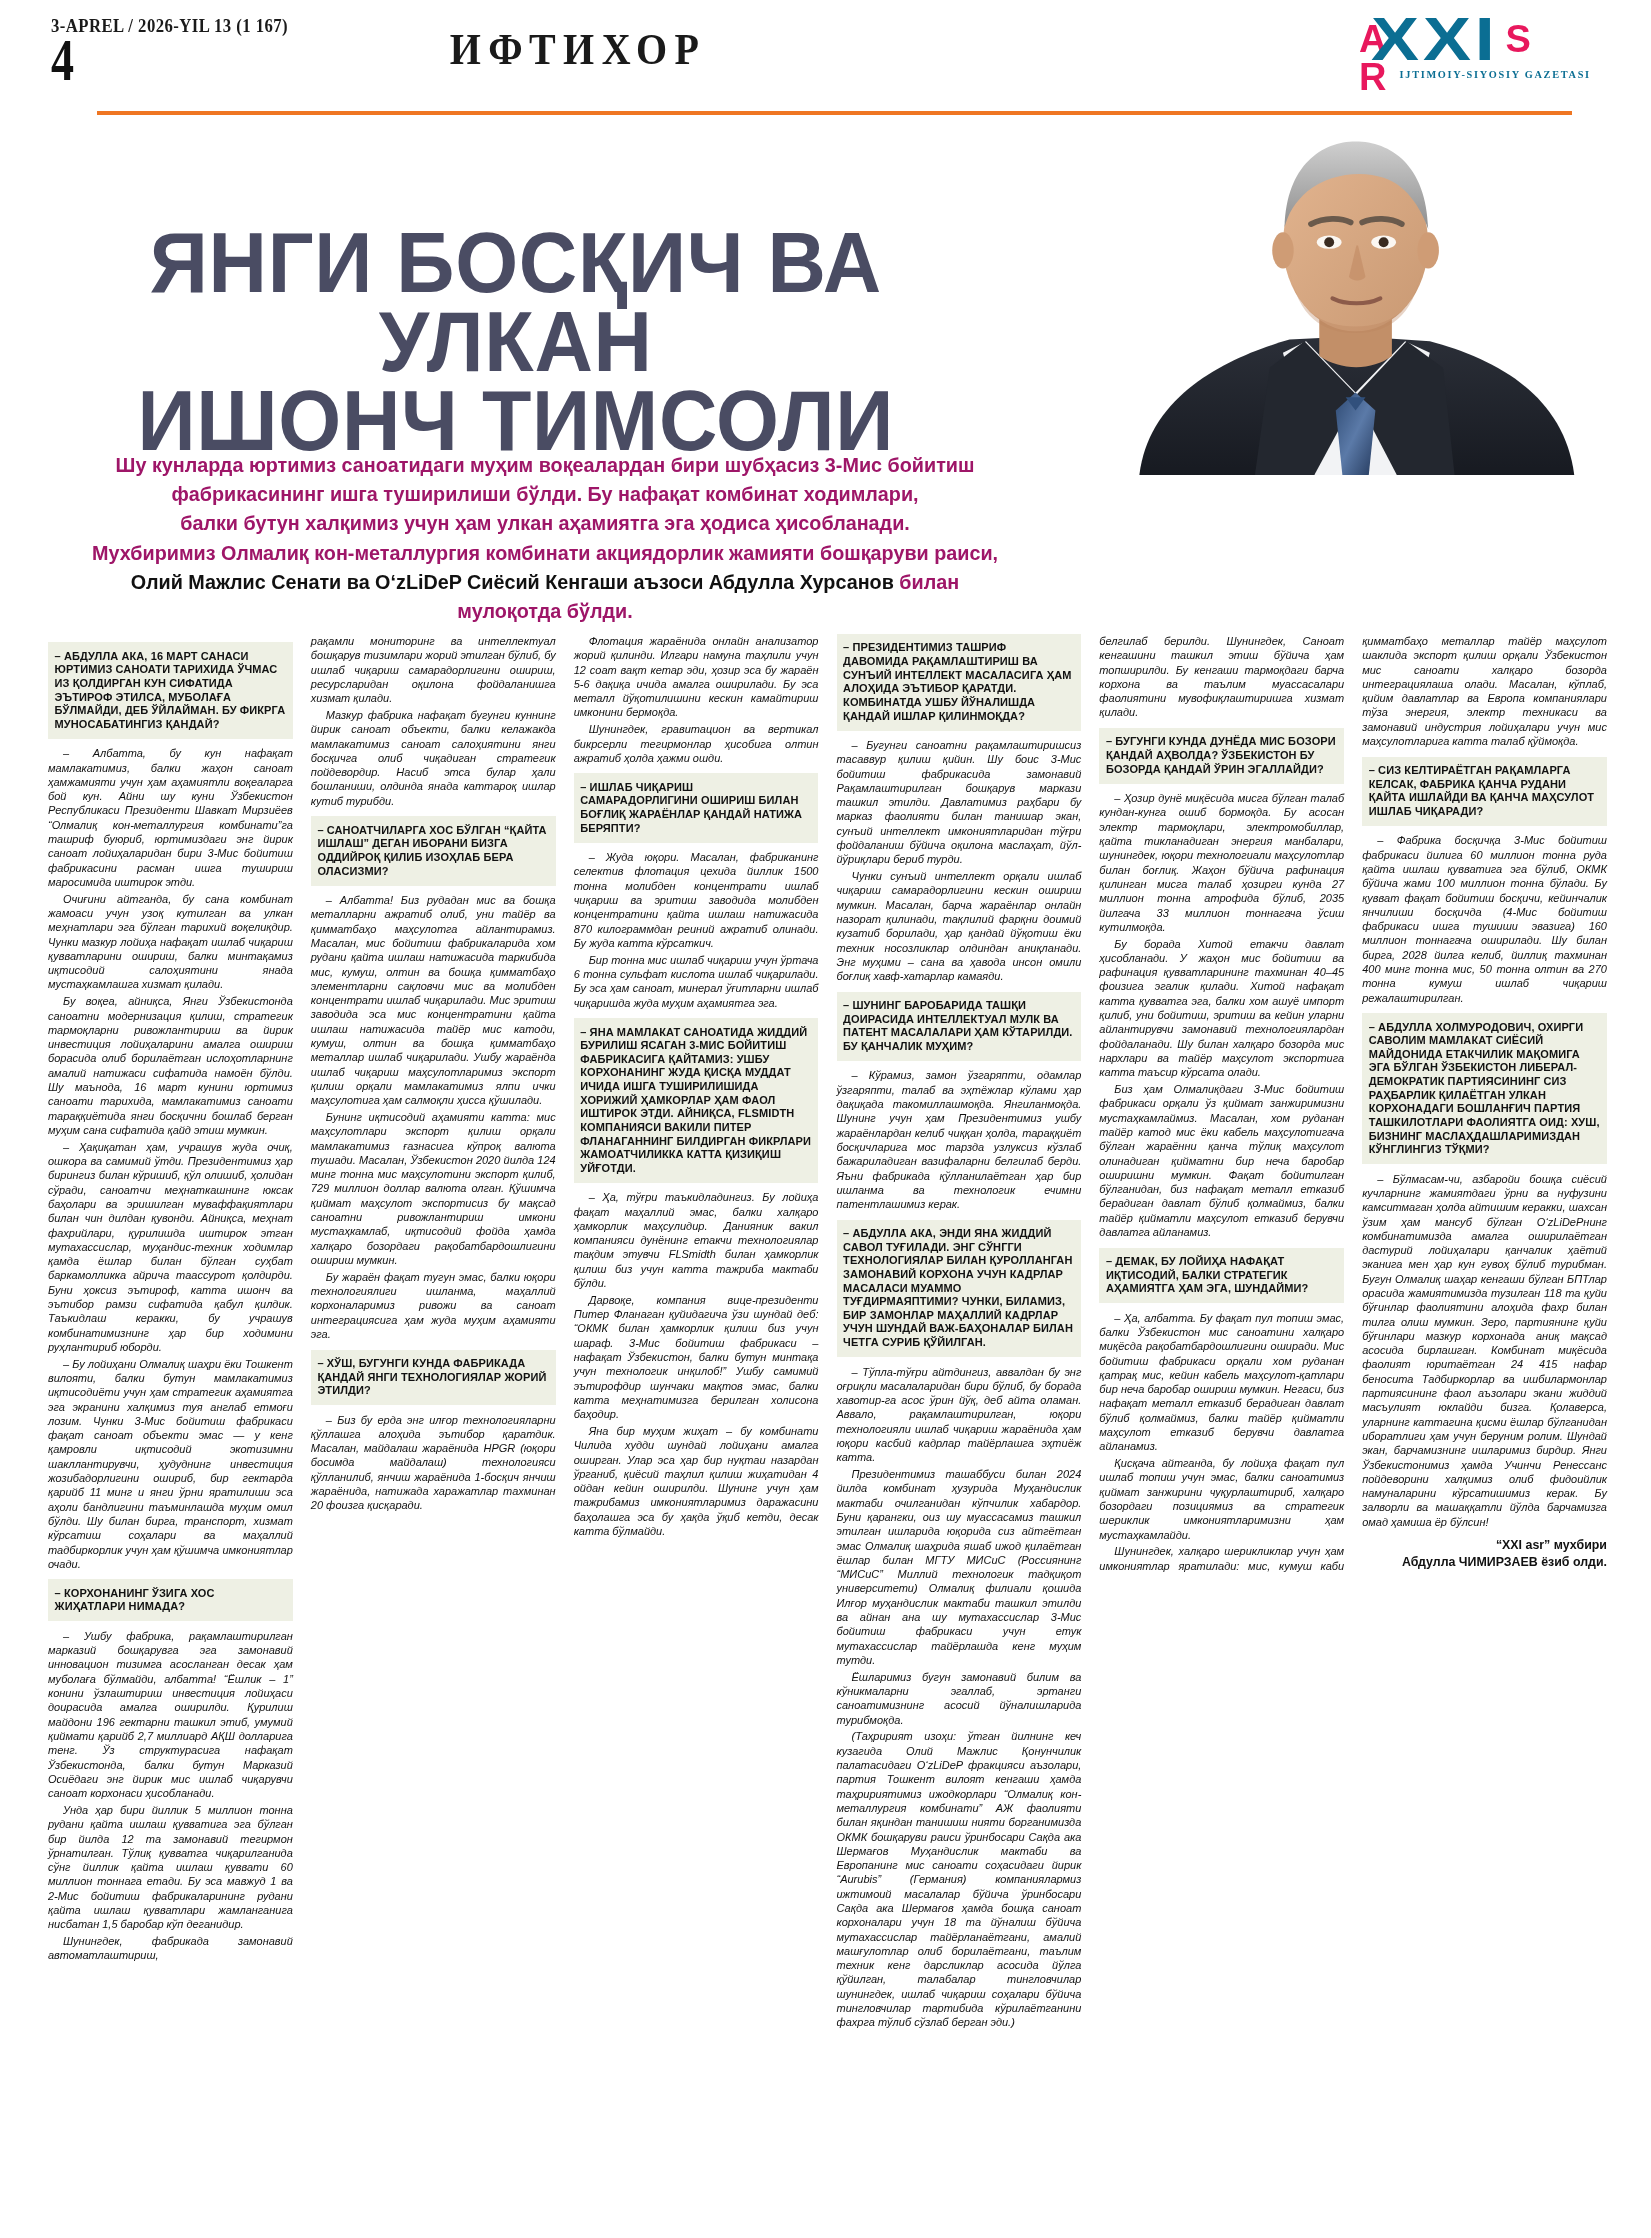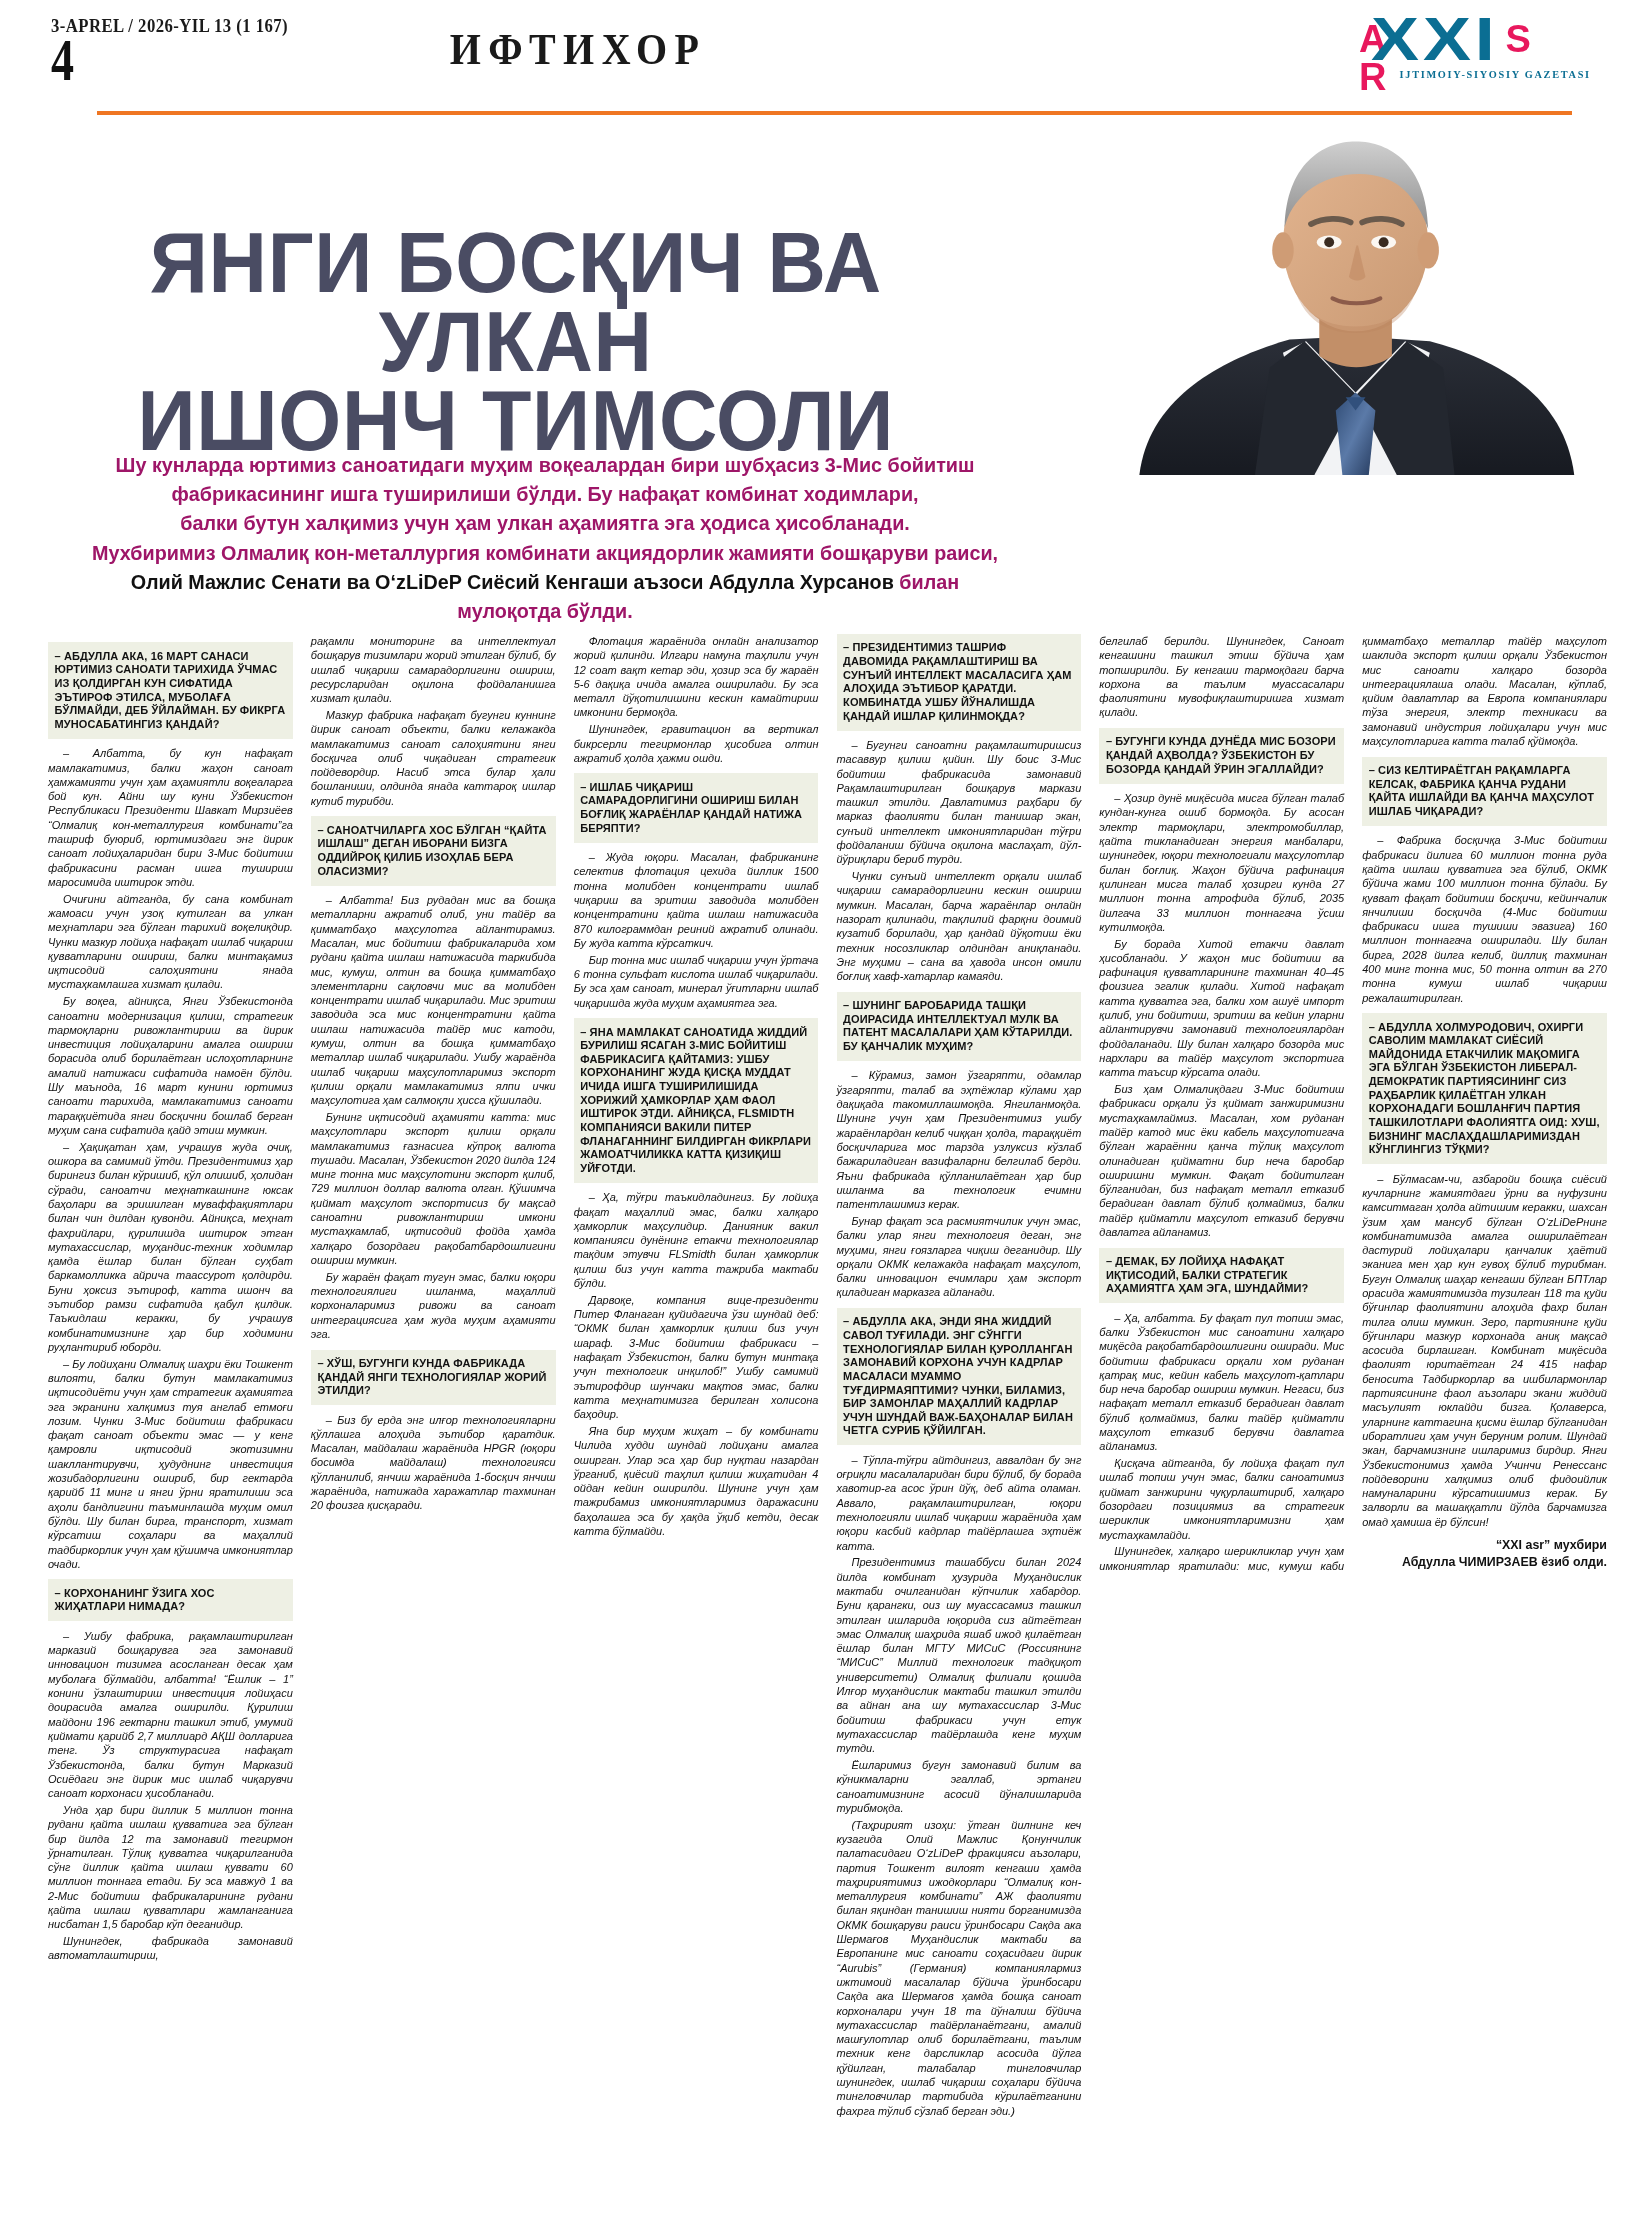--- a/index.html
+++ b/index.html
@@ -226,21 +226,20 @@
         <p>– Ҳа, тўғри таъкидладингиз. Бу лойиҳа фақат маҳаллий эмас, балки халқаро ҳамкорлик маҳсулидир. Данияник вакил компанияси дунёнинг етакчи технологиялар тақдим этувчи FLSmidth билан ҳамкорлик қилиш биз учун катта тажриба мактаби бўлди.</p>
         <p>Дарвоқе, компания вице-президенти Питер Фланаган қуйидагича ўзи шундай деб: “ОКМК билан ҳамкорлик қилиш биз учун шараф. 3-Мис бойитиш фабрикаси – нафақат Ўзбекистон, балки бутун минтақа учун технологик инқилоб!” Ушбу самимий эътирофдир шунчаки мақтов эмас, балки катта меҳнатимизга берилган холисона баҳодир.</p>
         <p>Яна бир муҳим жиҳат – бу комбинати Чилида худди шундай лойиҳани амалга оширган. Улар эса ҳар бир нуқтаи назардан ўрганиб, қиёсий таҳлил қилиш жиҳатидан 4 ойдан кейин оширилди. Шунинг учун ҳам тажрибамиз имкониятларимиз даражасини баҳолашга эса бу ҳақда ўқиб кетди, десак катта бўлмайди.</p>
       </div>
       <div class="col" style="grid-column: span 1;">
         <div class="q first">– ПРЕЗИДЕНТИМИЗ ТАШРИФ ДАВОМИДА РАҚАМЛАШТИРИШ ВА СУНЪИЙ ИНТЕЛЛЕКТ МАСАЛАСИГА ҲАМ АЛОҲИДА ЭЪТИБОР ҚАРАТДИ. КОМБИНАТДА УШБУ ЙЎНАЛИШДА ҚАНДАЙ ИШЛАР ҚИЛИНМОҚДА?</div>
         <p>– Бугунги саноатни рақамлаштиришсиз тасаввур қилиш қийин. Шу боис 3-Мис бойитиш фабрикасида замонавий Рақамлаштирилган бошқарув маркази ташкил этилди. Давлатимиз раҳбари бу марказ фаолияти билан танишар экан, сунъий интеллект имкониятларидан тўғри фойдаланиш бўйича оқилона маслаҳат, йўл-йўриқлари бериб турди.</p>
         <p>Чунки сунъий интеллект орқали ишлаб чиқариш самарадорлигини кескин ошириш мумкин. Масалан, барча жараёнлар онлайн назорат қилинади, тақлилий фарқни доимий кузатиб борилади, ҳар қандай йўқотиш ёки техник носозликлар олдиндан аниқланади. Энг муҳими – сана ва ҳавода инсон омили боғлиқ хавф-хатарлар камаяди.</p>
         <div class="q">– ШУНИНГ БАРОБАРИДА ТАШҚИ ДОИРАСИДА ИНТЕЛЛЕКТУАЛ МУЛК ВА ПАТЕНТ МАСАЛАЛАРИ ҲАМ КЎТАРИЛДИ. БУ ҚАНЧАЛИК МУҲИМ?</div>
         <p>– Кўрамиз, замон ўзгаряпти, одамлар ўзгаряпти, талаб ва эҳтёжлар кўлами ҳар дақиқада такомиллашмоқда. Янгиланмоқда. Шунинг учун ҳам Президентимиз ушбу жараёнлардан келиб чиққан ҳолда, тараққиёт босқичларига мос тарзда узлуксиз кўзлаб бажариладиган вазифаларни белгилаб берди. Яъни фабрикада қўлланилаётган ҳар бир ишланма ва технологик ечимни патентлашимиз керак.</p>
-        <p>Бунар фақат эса расмиятчилик учун эмас, балки улар янги технология деган, энг муҳими, янги ғоязларга чиқиш деганидир. Шу орқали ОКМК келажакда нафақат маҳсулот, балки инновацион ечимлари ҳам экспорт қиладиган марказга айланади.</p>
         <div class="q">– АБДУЛЛА АКА, ЭНДИ ЯНА ЖИДДИЙ САВОЛ ТУҒИЛАДИ. ЭНГ СЎНГГИ ТЕХНОЛОГИЯЛАР БИЛАН ҚУРОЛЛАНГАН ЗАМОНАВИЙ КОРХОНА УЧУН КАДРЛАР МАСАЛАСИ МУАММО ТУҒДИРМАЯПТИМИ? ЧУНКИ, БИЛАМИЗ, БИР ЗАМОНЛАР МАҲАЛЛИЙ КАДРЛАР УЧУН ШУНДАЙ ВАЖ-БАҲОНАЛАР БИЛАН ЧЕТГА СУРИБ ҚЎЙИЛГАН.</div>
         <p>– Тўпла-тўғри айтдингиз, аввалдан бу энг оғриқли масалаларидан бири бўлиб, бу борада хавотир-га асос ўрин йўқ, деб айта оламан. Аввало, рақамлаштирилган, юқори технологияли ишлаб чиқариш жараёнида ҳам юқори касбий кадрлар тайёрлашга эҳтиёж катта.</p>
         <p>Президентимиз ташаббуси билан 2024 йилда комбинат ҳузурида Муҳандислик мактаби очилганидан кўпчилик хабардор. Буни қарангки, оиз шу муассасамиз ташкил этилган ишларида юқорида сиз айтгётган эмас Олмалиқ шаҳрида яшаб ижод қилаётган ёшлар билан МГТУ МИСиС (Россиянинг “МИСиС” Миллий технологик тадқиқот университети) Олмалиқ филиали қошида Илғор муҳандислик мактаби ташкил этилди ва айнан ана шу мутахассислар 3-Мис бойитиш фабрикаси учун етук мутахассислар тайёрлашда кенг муҳим тутди.</p>
         <p>Ёшларимиз бугун замонавий билим ва кўникмаларни эгаллаб, эртанги саноатимизнинг асосий йўналишларида турибмоқда.</p>
         <p class="editnote">(Таҳририят изоҳи: ўтган йилнинг кеч кузагида Олий Мажлис Қонунчилик палатасидаги O‘zLiDeP фракцияси аъзолари, партия Тошкент вилоят кенгаши ҳамда таҳририятимиз ижодкорлари “Олмалиқ кон-металлургия комбинати” АЖ фаолияти билан яқиндан танишиш нияти борганимизда ОКМК бошқаруви раиси ўринбосари Сақда ака Шермағов Муҳандислик мактаби ва Европанинг мис саноати соҳасидаги йирик “Aurubis” (Германия) компаниялармиз ижтимоий масалалар бўйича ўринбосари Сақда ака Шермағов ҳамда бошқа саноат корхоналари учун 18 та йўналиш бўйича мутахассислар тайёрланаётгани, амалий машғулотлар олиб борилаётгани, таълим техник кенг дарсликлар асосида йўлга қўйилган, талабалар тингловчилар шунингдек, ишлаб чиқариш соҳалари бўйича тингловчилар тартибида кўрилаётганини фахрга тўлиб сўзлаб берган эди.)</p>
       </div>
       <div class="col" style="grid-column: span 2; column-count: 2; column-gap: 18px;">
         <p class="noind">белгилаб берилди. Шунингдек, Саноат кенгашини ташкил этиш бўйича ҳам топширилди. Бу кенгаши тармоқдаги барча корхона ва таълим муассасалари фаолиятини мувофиқлаштиришга хизмат қилади.</p>
         <div class="q">– БУГУНГИ КУНДА ДУНЁДА МИС БОЗОРИ ҚАНДАЙ АҲВОЛДА? ЎЗБЕКИСТОН БУ БОЗОРДА ҚАНДАЙ ЎРИН ЭГАЛЛАЙДИ?</div>
         <p>– Ҳозир дунё миқёсида мисга бўлган талаб кундан-кунга ошиб бормоқда. Бу асосан электр тармоқлари, электромобиллар, қайта тикланадиган энергия манбалари, шунингдек, юқори технологиали маҳсулотлар билан боғлиқ. Жаҳон бўйича рафинация қилинган мисга талаб ҳозирги кунда 27 миллион тонна атрофида бўлиб, 2035 йилгача 33 миллион тоннагача ўсиш кутилмоқда.</p>

